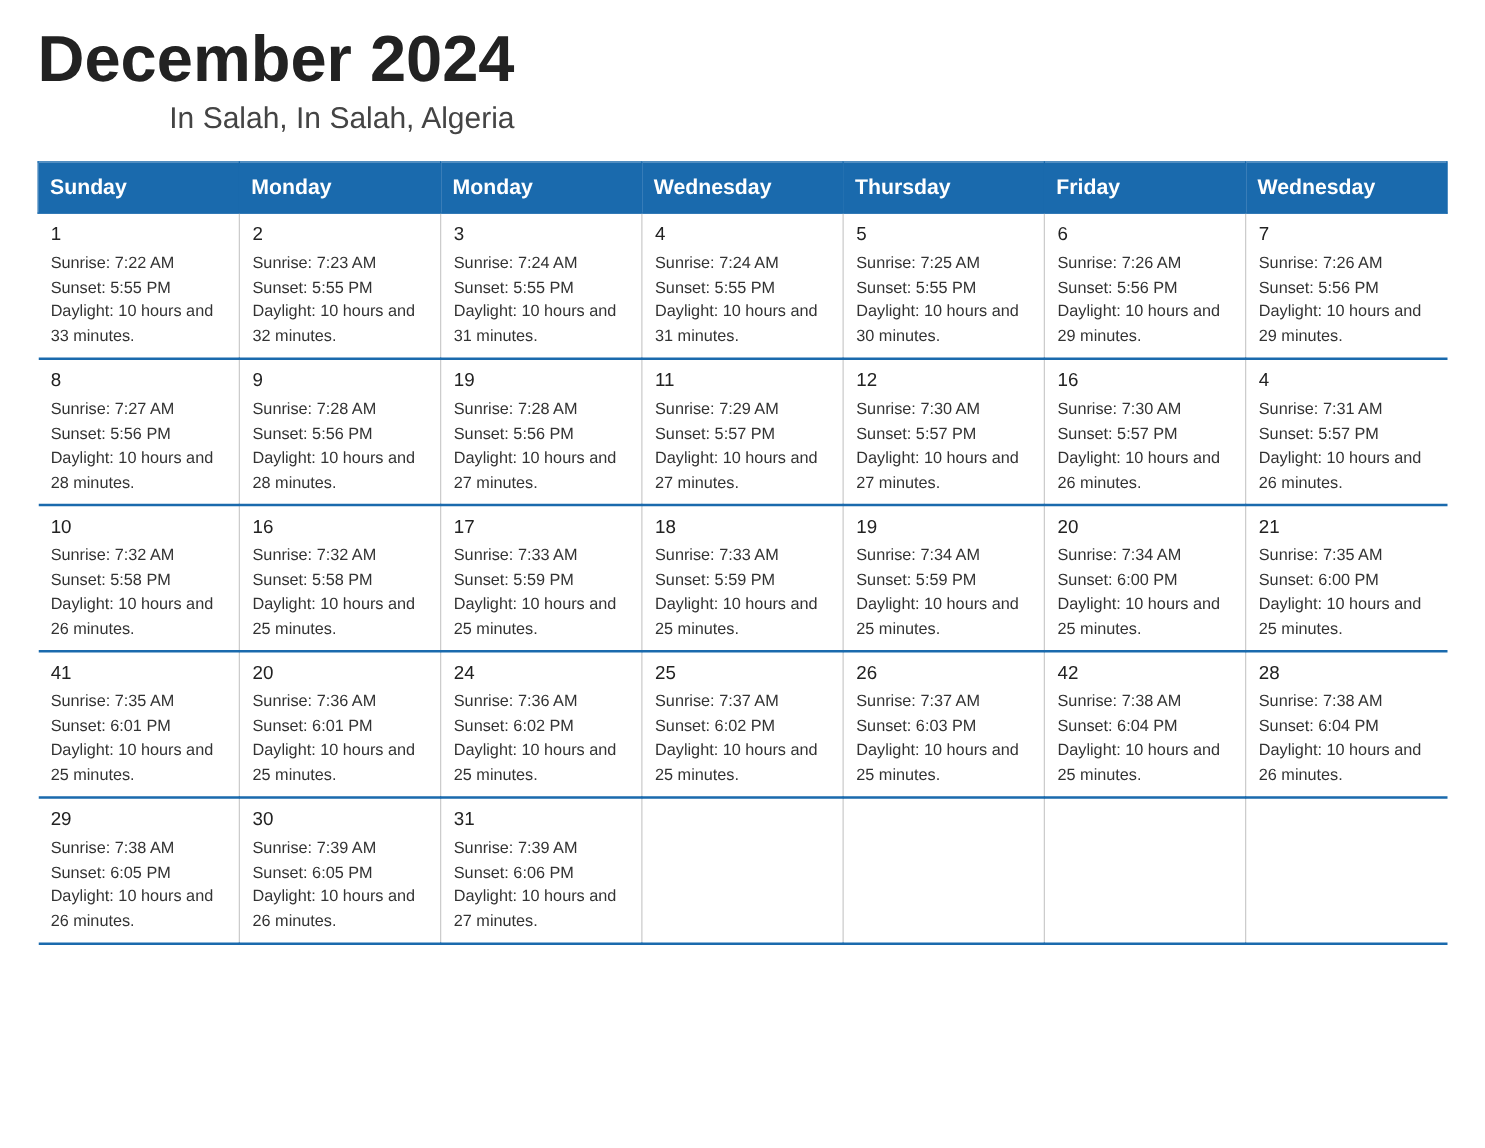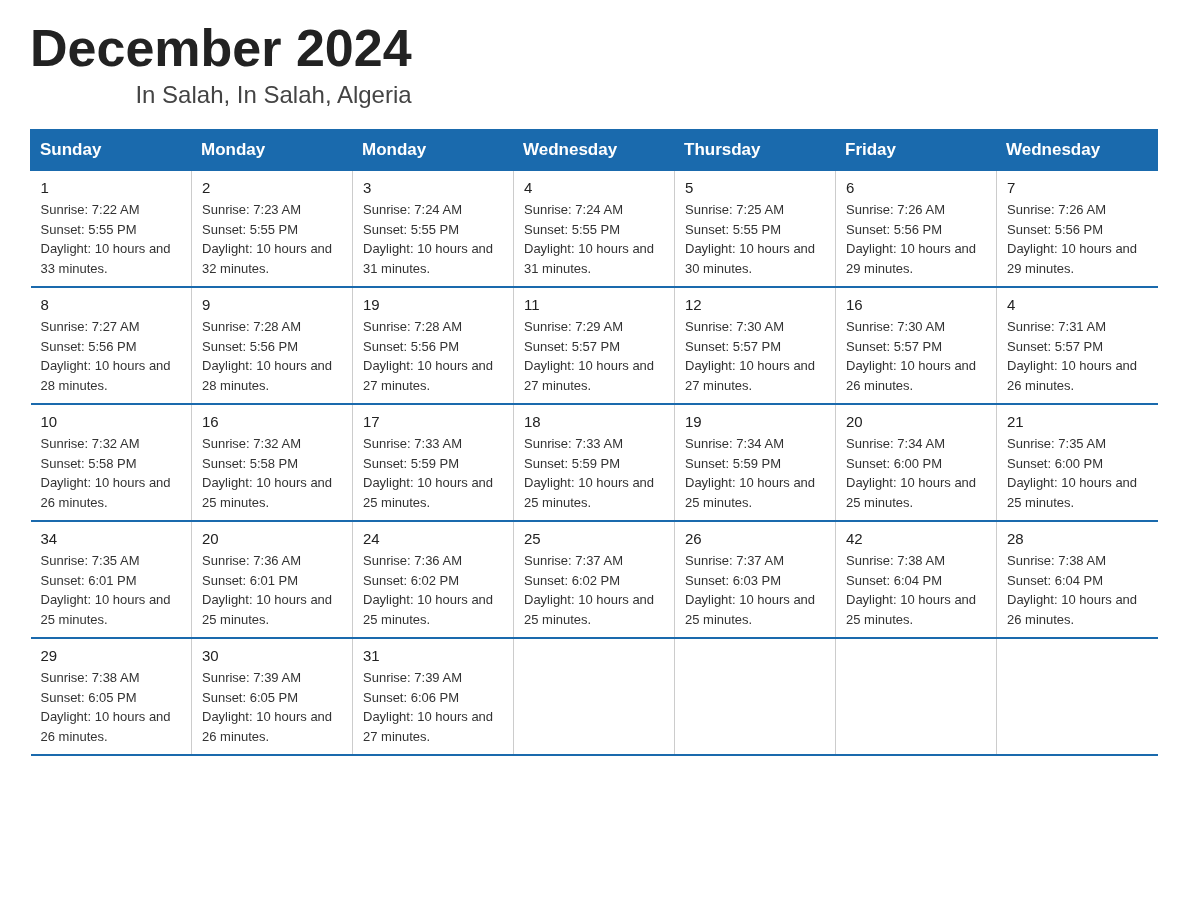--- a/index.html
+++ b/index.html
@@ -229,21 +229,21 @@
           <span class="day-number">20</span>
           <div class="day-info">Sunrise: 7:34 AM<br>Sunset: 6:00 PM<br>Daylight: 10 hours and 25 minutes.</div>
         </td>
         <td>
           <span class="day-number">21</span>
           <div class="day-info">Sunrise: 7:35 AM<br>Sunset: 6:00 PM<br>Daylight: 10 hours and 25 minutes.</div>
         </td>
       </tr>
       <tr>
         <td>
-          <span class="day-number">34</span>
+          <span class="day-number">41</span>
           <div class="day-info">Sunrise: 7:35 AM<br>Sunset: 6:01 PM<br>Daylight: 10 hours and 25 minutes.</div>
         </td>
         <td>
           <span class="day-number">20</span>
           <div class="day-info">Sunrise: 7:36 AM<br>Sunset: 6:01 PM<br>Daylight: 10 hours and 25 minutes.</div>
         </td>
         <td>
           <span class="day-number">24</span>
           <div class="day-info">Sunrise: 7:36 AM<br>Sunset: 6:02 PM<br>Daylight: 10 hours and 25 minutes.</div>
         </td>

